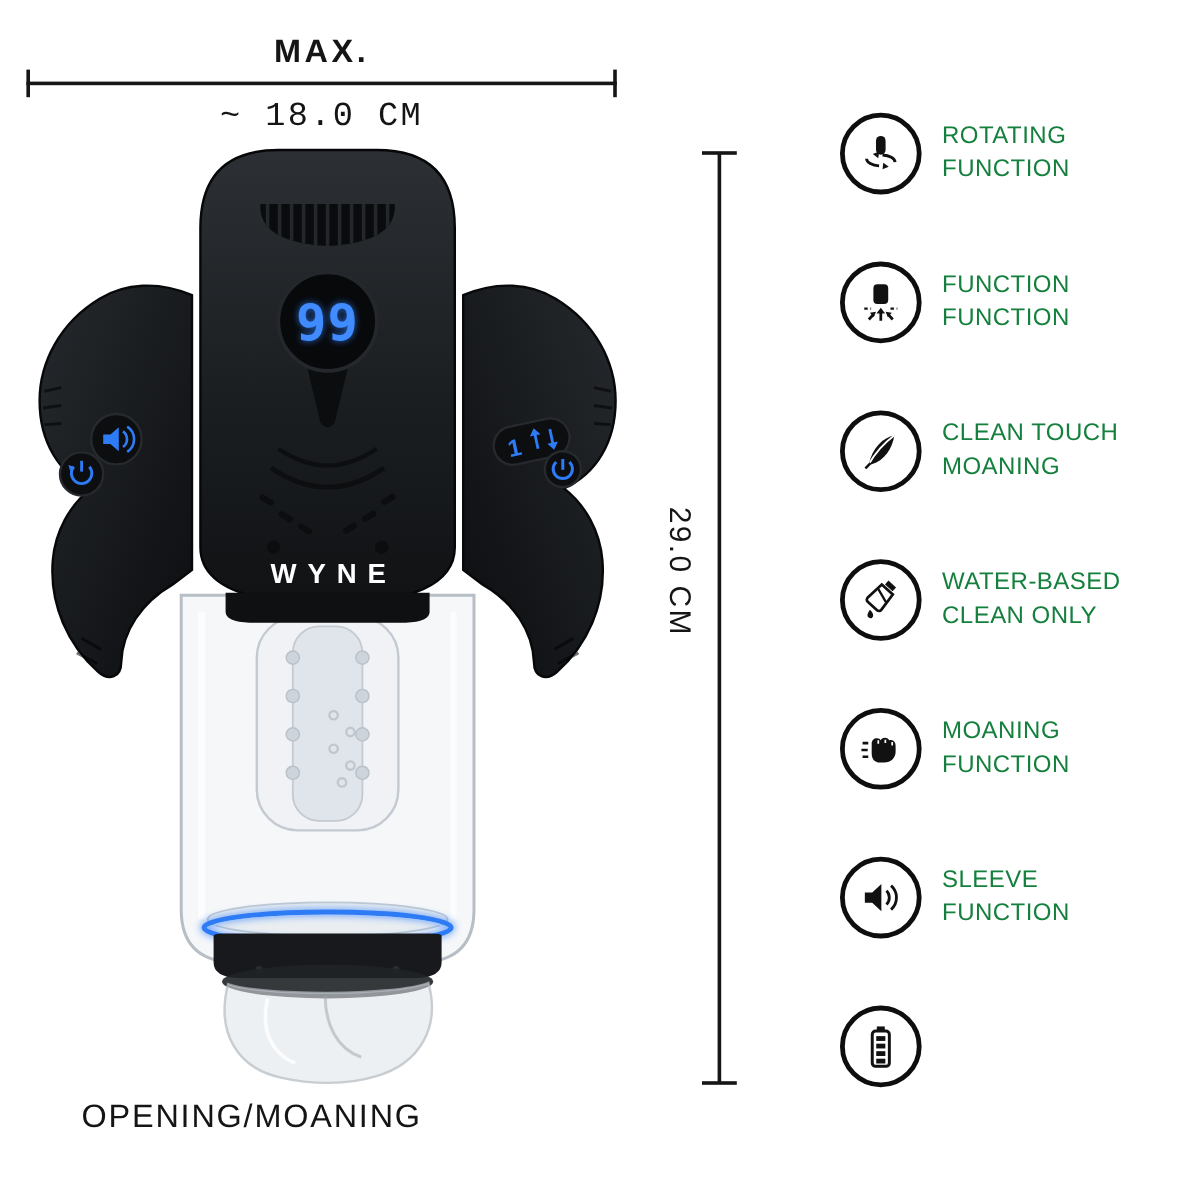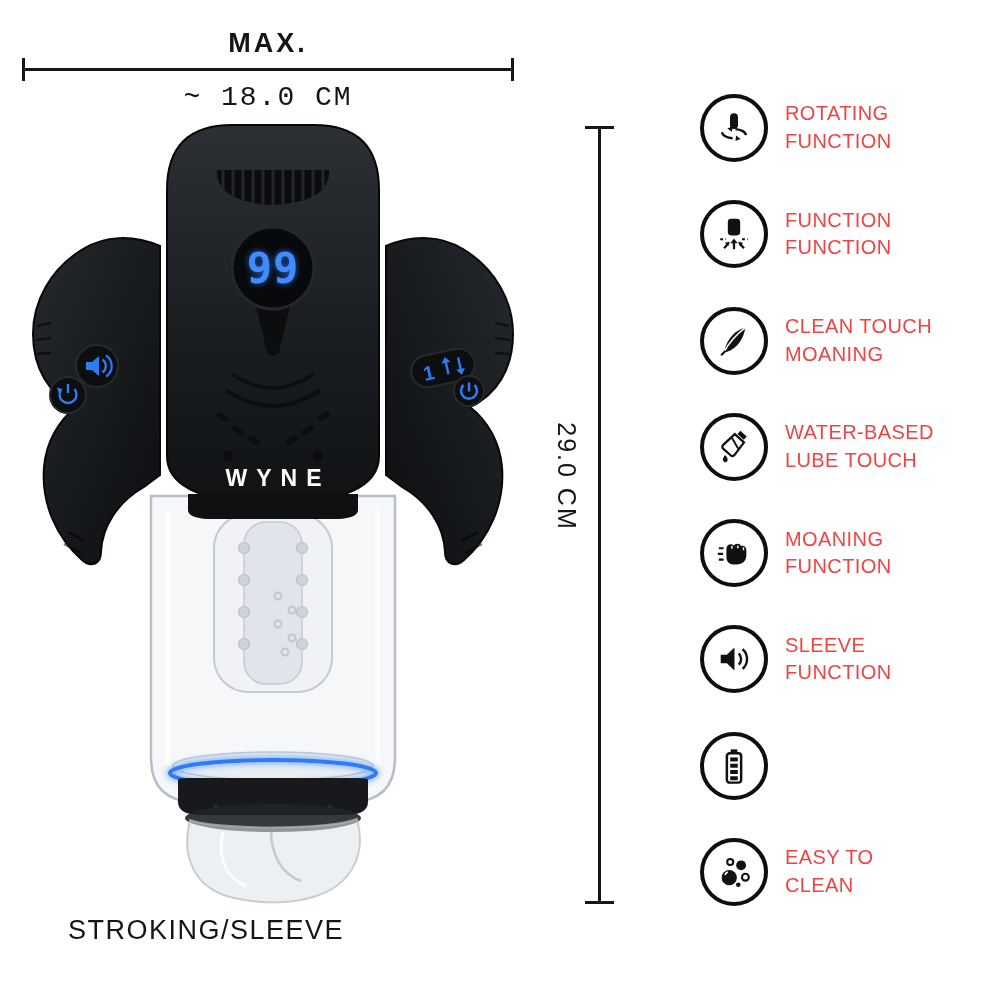--- a/index.html
+++ b/index.html
@@ -23,21 +23,21 @@
   
   .opening{position:absolute;left:68px;top:910px;font-size:27px;font-weight:500;letter-spacing:1.5px;line-height:1.5;}
 
   
   .features{position:absolute;left:700px;top:94px;width:286px;height:812px;
             display:flex;flex-direction:column;justify-content:space-between;}
   .feat{display:flex;align-items:center;gap:17px;}
   .feat-icon{width:68px;height:68px;border:4px solid #0e0e0e;border-radius:50%;background:#fff;
              display:flex;align-items:center;justify-content:center;flex:0 0 auto;box-sizing:border-box;}
   .feat-icon svg{width:38px;height:38px;display:block;}
-  .feat-label{font-size:20px;font-weight:500;letter-spacing:.4px;line-height:1.38;color:#ef4444;}
+  .feat-label{font-size:20px;font-weight:500;letter-spacing:.4px;line-height:1.38;color:#15803d;}
 
   .product-svg{position:absolute;left:20px;top:118px;width:530px;height:790px;}
 </style>
 </head>
 <body>
 
 <div class="stage">
 
   <div class="hdim">
     <div class="lbl">MAX.</div>
@@ -194,21 +194,21 @@
     <g>
       <circle cx="449" cy="273" r="15" fill="#0c0e10" stroke="#26292d" stroke-width="2"></circle>
       <g>
         <path d="M449 264.5 v9" stroke="#2e7bf6" stroke-width="2.5"></path>
         <path d="M443.5 267 a8 8 0 1 0 11 0" stroke="#2e7bf6" stroke-width="2.5" fill="none"></path>
       </g>
     </g>
   </svg>
 
   <div class="opening">
-    <div>STROKING/SLEEVE</div>
+    <div>OPENING/MOANING</div>
   </div>
 
   <div class="features">
 
     <div class="feat">
       <span class="feat-icon">
         <svg viewBox="0 0 40 40">
           <rect x="15.8" y="4.5" width="8.4" height="16.5" rx="4.2" fill="#111"></rect>
           <path d="M7.5 24.5 a12.5 6.5 0 0 0 11 6.3" stroke="#111" stroke-width="2.5" fill="none"></path>
           <path d="M21.5 33.8 l5.5 -2.2 -4.8 -3.6 z" fill="#111"></path>
@@ -261,21 +261,21 @@
           <g transform="rotate(42 21 16)">
             <rect x="16.5" y="2.5" width="9" height="4.5" fill="#111"></rect>
             <path d="M14.5 9 h13 l1.5 17 a2.5 2.5 0 0 1 -2.5 2.5 h-11 a2.5 2.5 0 0 1 -2.5 -2.5 Z" fill="none" stroke="#111" stroke-width="2.4"></path>
             <path d="M15 14 l12.5 4" stroke="#111" stroke-width="2"></path>
           </g>
           <path d="M10.5 28.5 C8.5 31.5 7.5 33.5 9.2 35.2 C10.8 36.8 13.2 35.8 13.3 33.5 C13.4 31.7 12 30 10.5 28.5 Z" fill="#111"></path>
         </svg>
       </span>
       <span class="feat-label">
         <span>WATER-BASED</span><br>
-        <span>LUBE TOUCH</span>
+        <span>CLEAN ONLY</span>
       </span>
     </div>
 
     <div class="feat">
       <span class="feat-icon">
         <svg viewBox="0 0 40 40">
           <path d="M12 15.5 c0 -3 2 -4.8 4.6 -4.8 c1.7 0 2.8 .8 3.3 1.8 c.6 -1.3 1.9 -2.2 3.7 -2.2 c1.9 0 3.2 .9 3.7 2.3 c2 -.8 4.2 0 5.1 2 c.6 1.3 .6 2.6 .6 4.4 v3.6 c0 5.4 -4 9.4 -10.2 9.4 h-3.4 c-5.3 0 -7.4 -3.6 -7.4 -8.2 z" fill="#111"></path>
           <path d="M17.8 12.5 v3 M24 12 v3 M30 14 v3" stroke="#fff" stroke-width="1.5"></path>
           <path d="M4 15 h5 M3 21 h5.5 M4 27 h5" stroke="#111" stroke-width="2.3"></path>
         </svg>
@@ -306,31 +306,15 @@
           <rect x="16.5" y="2.5" width="7" height="4" fill="#111"></rect>
           <rect x="12.5" y="6.5" width="15" height="31" rx="3" fill="none" stroke="#111" stroke-width="2.6"></rect>
           <rect x="16" y="11" width="8" height="4.2" fill="#111"></rect>
           <rect x="16" y="17.6" width="8" height="4.2" fill="#111"></rect>
           <rect x="16" y="24.2" width="8" height="4.2" fill="#111"></rect>
           <rect x="16" y="30.8" width="8" height="4.2" fill="#111"></rect>
         </svg>
       </span>
     </div>
 
-    <div class="feat">
-      <span class="feat-icon">
-        <svg viewBox="0 0 40 40">
-          <circle cx="15" cy="26" r="8" fill="#111"></circle>
-          <path d="M10.5 23 a5 5 0 0 1 3 -3" stroke="#fff" stroke-width="1.8" fill="none"></path>
-          <circle cx="27.5" cy="13" r="5.2" fill="#111"></circle>
-          <circle cx="16" cy="9.5" r="3.2" fill="none" stroke="#111" stroke-width="2.2"></circle>
-          <circle cx="32" cy="25.5" r="3.6" fill="none" stroke="#111" stroke-width="2.2"></circle>
-          <circle cx="24.5" cy="33.5" r="2.4" fill="#111"></circle>
-        </svg>
-      </span>
-      <span class="feat-label">
-        <span>EASY TO</span><br>
-        <span>CLEAN</span>
-      </span>
-    </div>
 
   </div>
 </div>
 
 </body></html>

